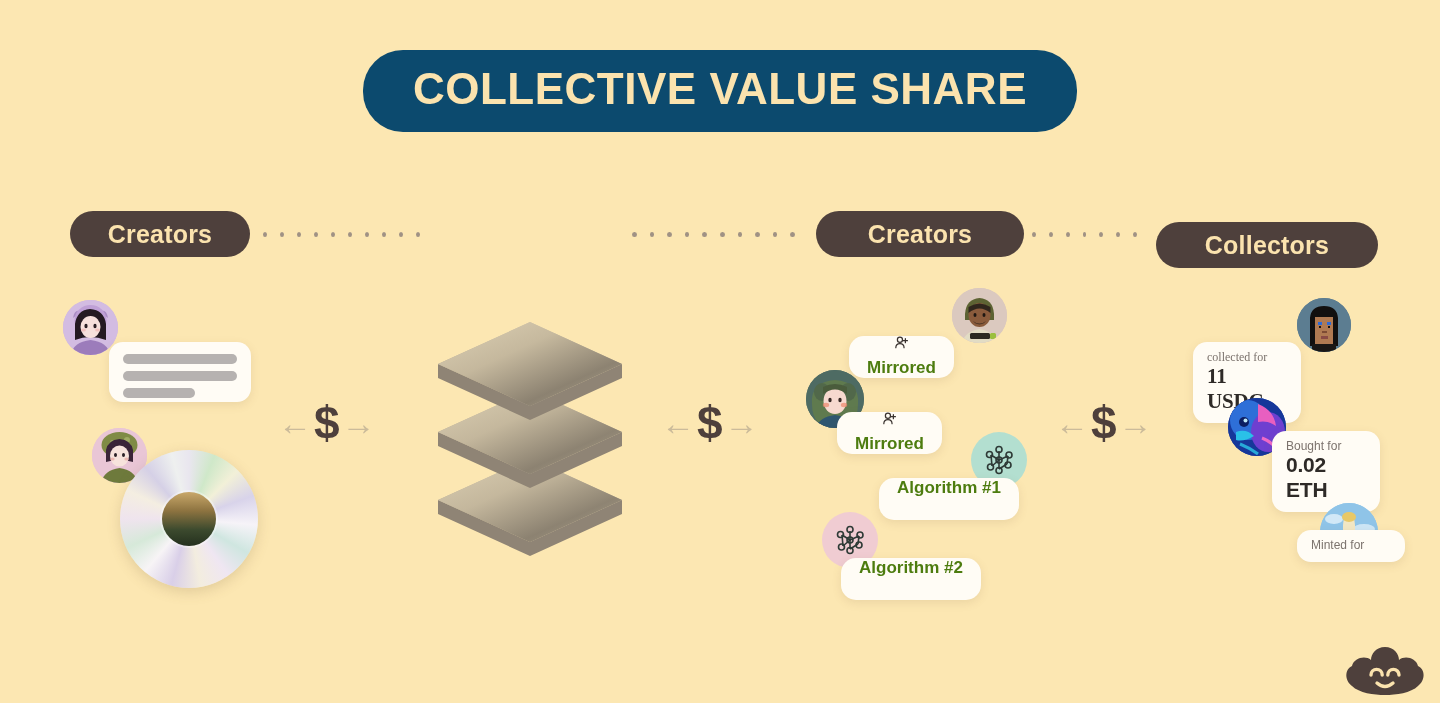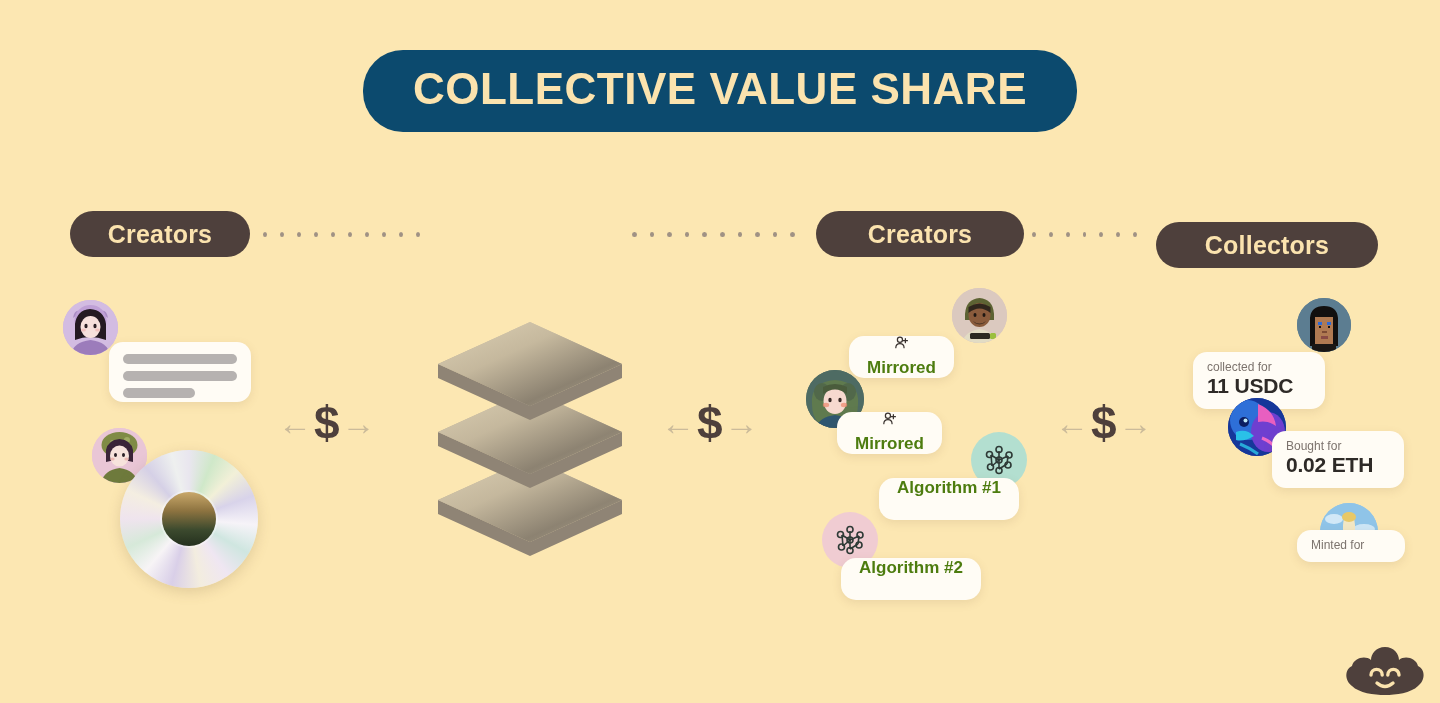--- a/index.html
+++ b/index.html
@@ -395,40 +395,40 @@
     <rect x="21" y="24" width="4" height="3" fill="#2E6BD8"></rect>
     <rect x="30" y="24" width="4" height="3" fill="#2E6BD8"></rect>
     <rect x="22" y="28" width="2" height="2" fill="#1C1512"></rect>
     <rect x="31" y="28" width="2" height="2" fill="#1C1512"></rect>
     <rect x="25" y="33" width="5" height="2" fill="#7D4B34"></rect>
     <rect x="24" y="38" width="7" height="3" fill="#8A4A44"></rect>
     <rect x="15" y="46" width="24" height="8" fill="#1A1715"></rect>
   </svg>
 </div>
 
-<div class="price-card" style="left:1193px; top:352px; width:132px;">
+<div class="price-card" style="left:1193px; top:342px; width:108px;font-family:Liberation Serif, serif;">
   <div class="price-label">collected for</div>
   <div class="price-value">11 USDC</div>
 </div>
 
 <div class="avatar" style="left:1228px; top:398px; width:58px; height:58px; background:#1C3FA0;">
   <svg viewBox="0 0 58 58" width="58" height="58">
     <rect width="58" height="58" fill="#16379A"></rect>
     <ellipse cx="20" cy="22" rx="18" ry="20" fill="#2E6FD8"></ellipse>
     <ellipse cx="40" cy="34" rx="17" ry="20" fill="#6E3FD0"></ellipse>
     <path d="M30 6 Q46 12 48 28 Q40 22 30 24 Z" fill="#E85FC0"></path>
     <path d="M8 34 Q18 30 26 38 Q16 44 8 42 Z" fill="#2AC0E8"></path>
     <circle cx="16" cy="24" r="5" fill="#0C1F63"></circle>
     <circle cx="17.5" cy="22.5" r="2" fill="#BFE9F7"></circle>
     <path d="M34 40 Q44 44 50 52" stroke="#F06AC8" stroke-width="3" fill="none"></path>
     <path d="M12 46 Q22 50 30 56" stroke="#27A9D8" stroke-width="3" fill="none"></path>
   </svg>
 </div>
 
-<div class="price-card" style="left:1272px; top:431px; width:132px;">
+<div class="price-card" style="left:1272px; top:431px; width:108px;">
   <div class="price-label">Bought for</div>
   <div class="price-value">0.02 ETH</div>
 </div>
 
 <div class="avatar" style="left:1320px; top:503px; width:58px; height:58px; background:#8FC4E8;">
   <svg viewBox="0 0 58 58" width="58" height="58">
     <rect width="58" height="58" fill="#8FC4E8"></rect>
     <ellipse cx="14" cy="16" rx="9" ry="5" fill="#D8ECF8" opacity="0.9"></ellipse>
     <ellipse cx="44" cy="26" rx="11" ry="5" fill="#D8ECF8" opacity="0.85"></ellipse>
     <ellipse cx="24" cy="40" rx="13" ry="5" fill="#CFE6F5" opacity="0.7"></ellipse>

